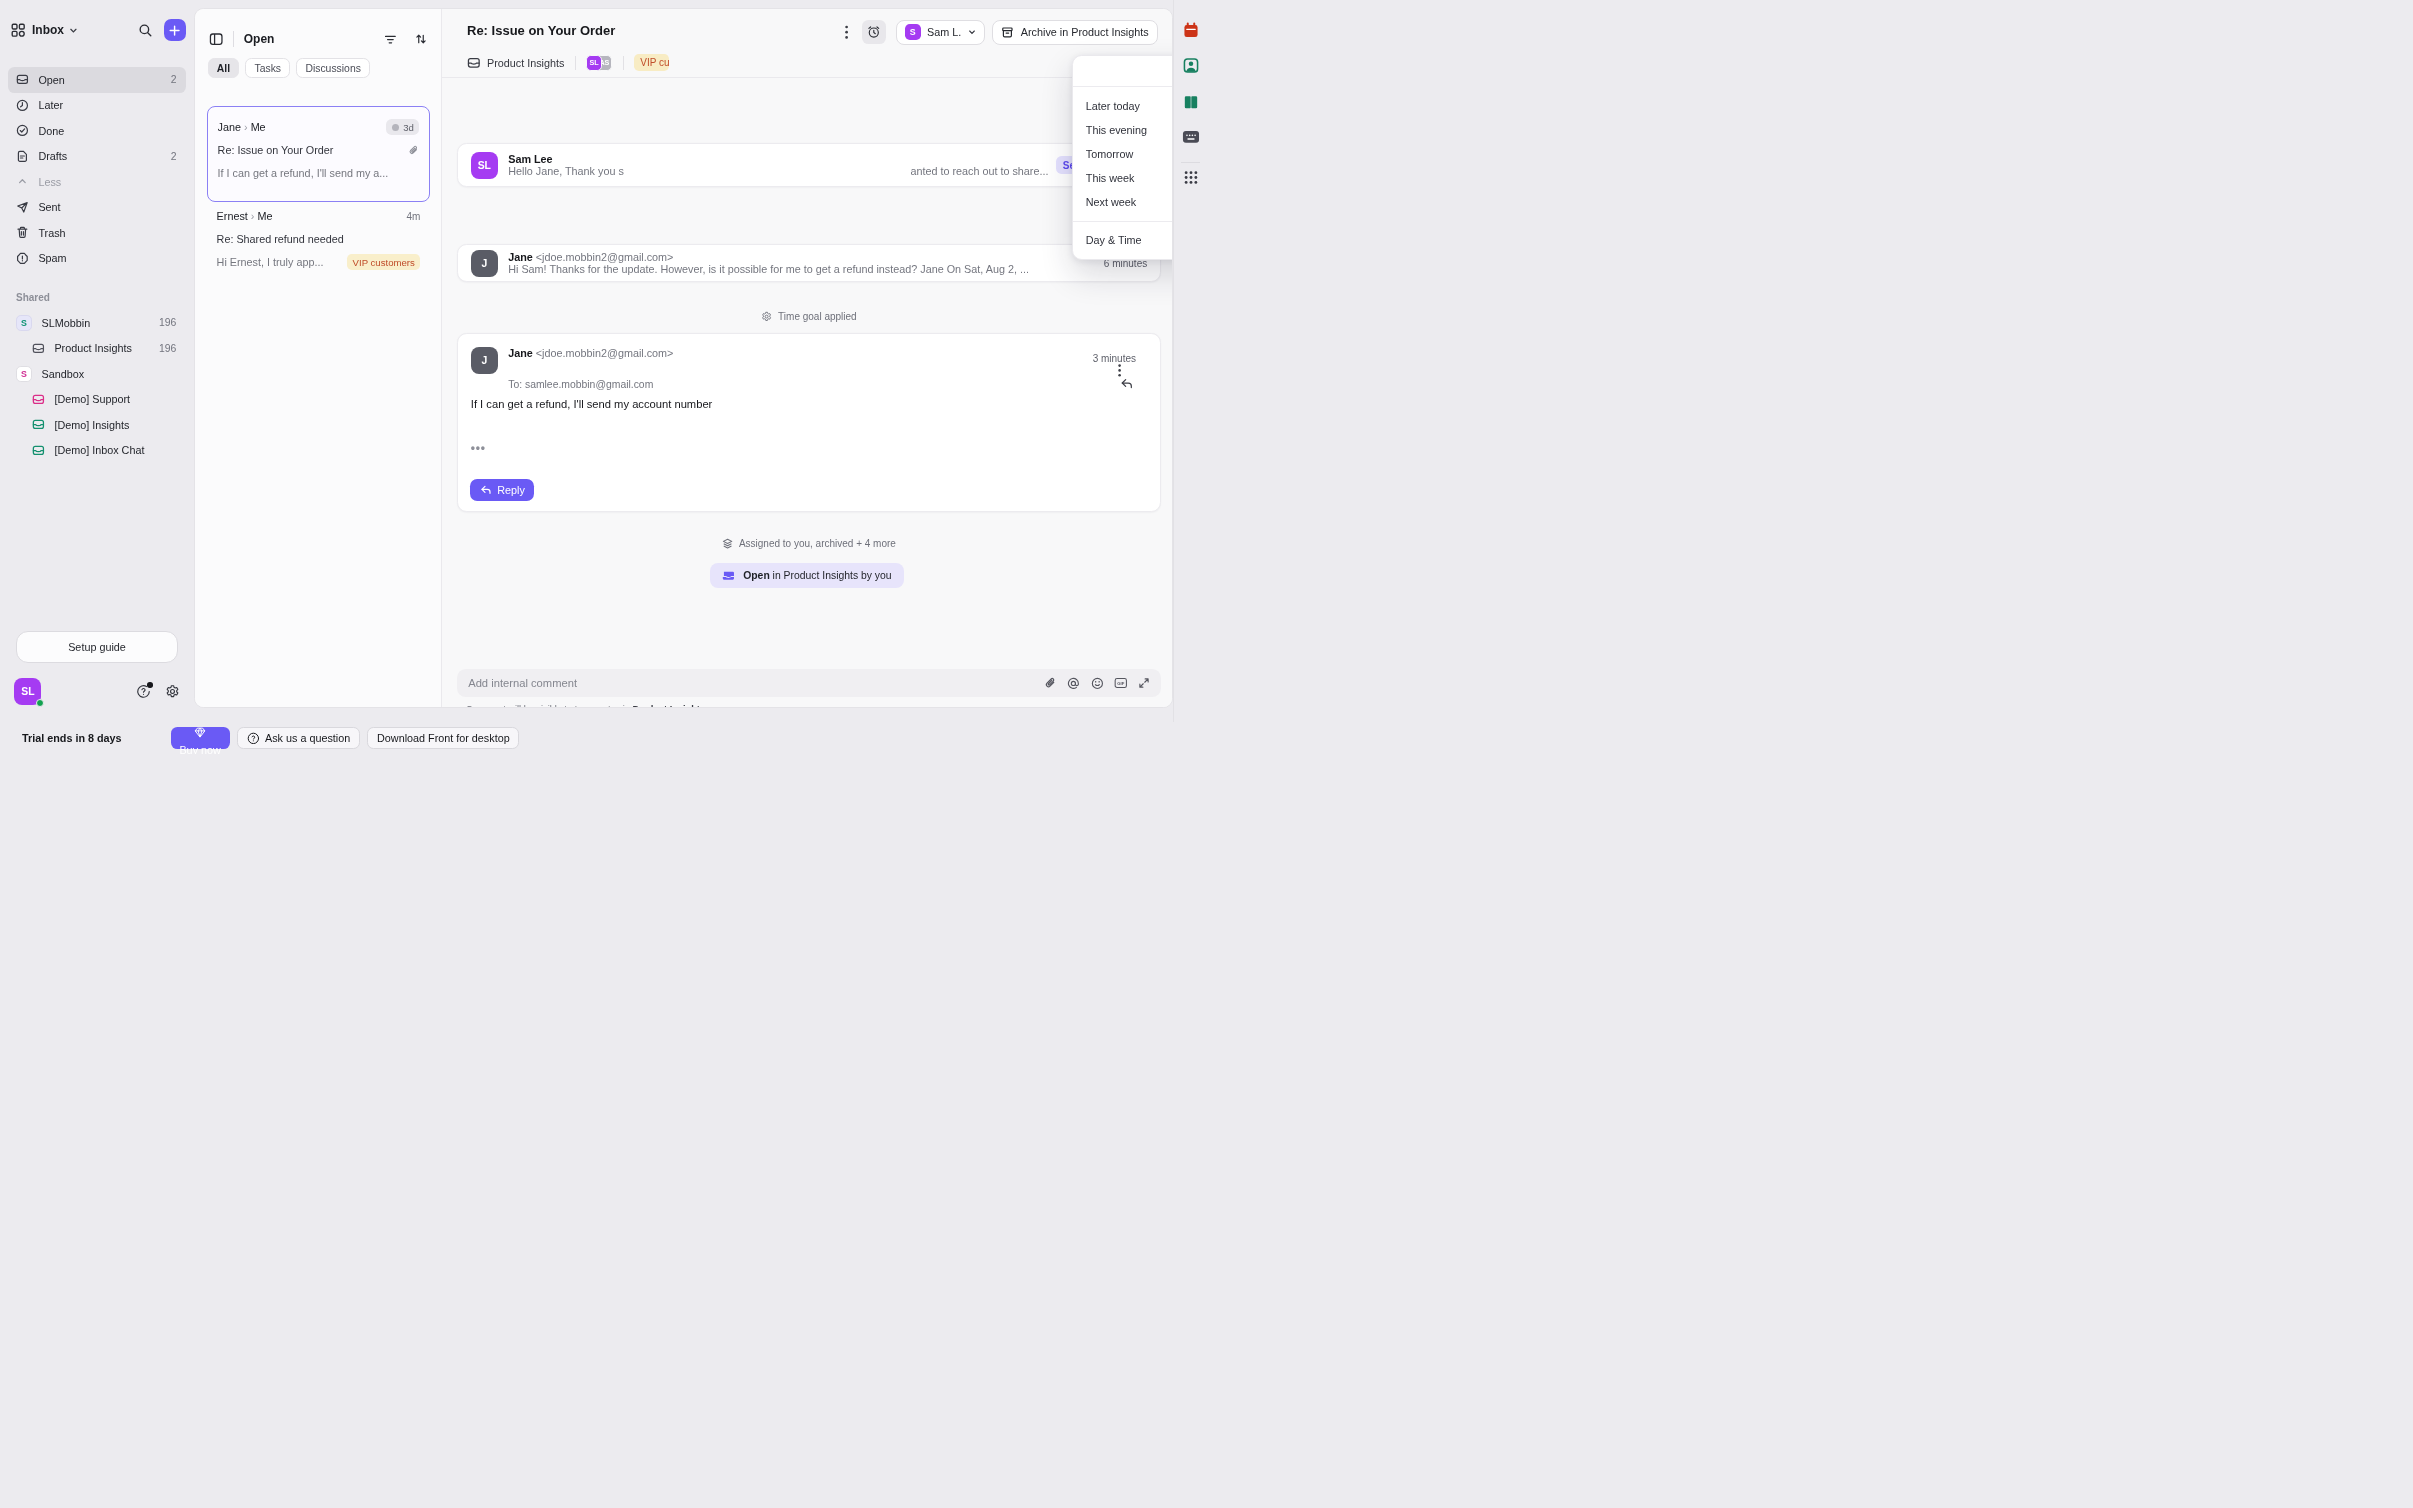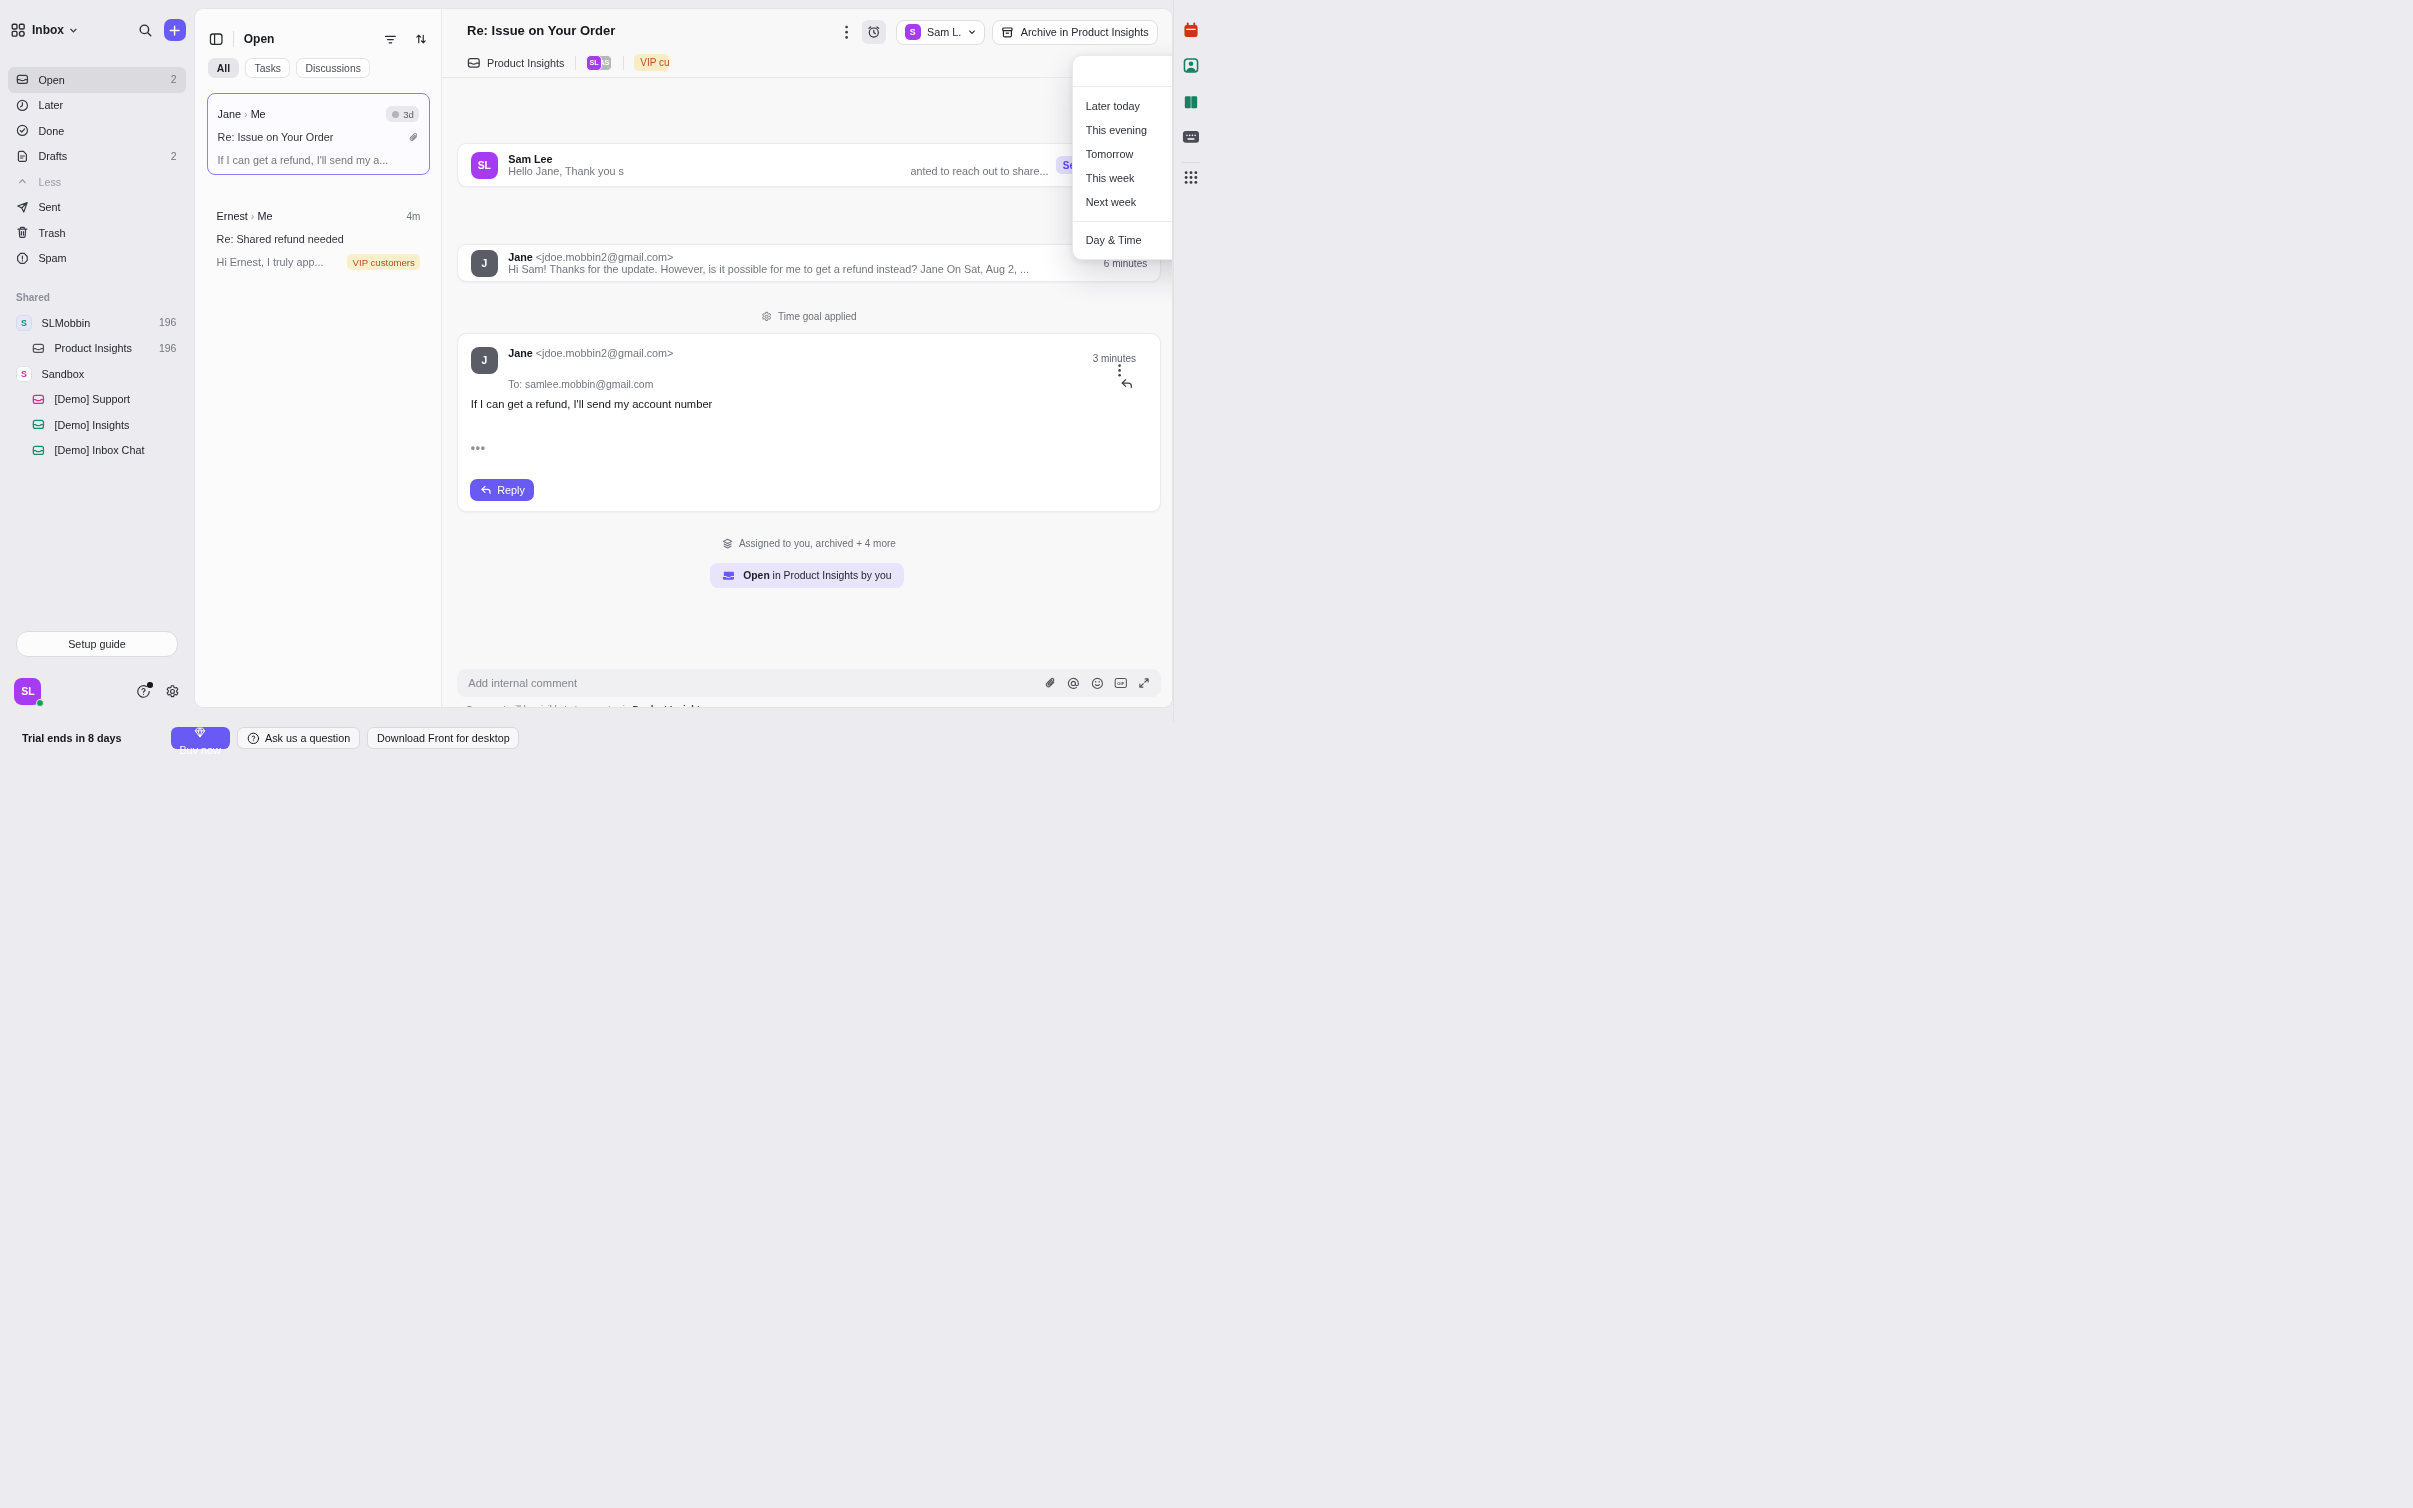--- a/index.html
+++ b/index.html
@@ -23,21 +23,21 @@
   .sb-row .lbl { flex:1; font-size:10.8px; white-space:nowrap; }
   .sb-row .cnt { font-size:10.4px; color:#72747E; }
   .sb-row.sel { background:#DBDADF; }
   .sb-row.muted, .sb-row.muted .ic { color:#9A9CA5; }
   .sb-shared-title { position:absolute; left:16px; top:292px; font-size:10px; font-weight:700; color:#8D8F98; }
   .sb-shared { position:absolute; left:8px; right:8px; top:310px; }
   .badge-chip { width:16px; height:16px; border-radius:4.8px; display:flex; align-items:center; justify-content:center; font-size:8.8px; font-weight:700; margin-right:9.6px; flex:none; }
   .chip-slmobbin { background:#E6E6F9; border:0.8px solid #D9D8EF; color:#0E9373; }
   .chip-sandbox { background:#FFFFFF; border:0.8px solid #DFDEE3; color:#D02F93; }
   .indent { padding-left:24px; }
-  .setup-btn { position:absolute; left:16px; right:16px; top:631px; height:26px; background:#FCFCFD; border:0.8px solid #DCDBE0; border-radius:12px; display:flex; align-items:center; justify-content:center; font-size:10.8px; color:#26282E; cursor:pointer; }
+  .setup-btn { position:absolute; left:16px; right:16px; top:631px; height:32px; background:#FCFCFD; border:0.8px solid #DCDBE0; border-radius:12px; display:flex; align-items:center; justify-content:center; font-size:10.8px; color:#26282E; cursor:pointer; }
   .sb-bottom { position:absolute; left:14.4px; right:14.4px; top:677px; height:29px; display:flex; align-items:center; }
   .avatar-me { position:relative; width:27px; height:27px; border-radius:8px; background:#A53BF2; color:#fff; font-weight:700; font-size:10.4px; display:flex; align-items:center; justify-content:center; cursor:pointer; }
   .avatar-me .dot { position:absolute; right:-2.4px; bottom:-2.4px; width:8px; height:8px; border-radius:50%; background:#12A150; border:1.6px solid #ECEBEF; }
   .sb-bottom .sp { flex:1; }
   .icon-btn { color:#33353D; cursor:pointer; }
   .help-wrap { position:relative; margin-right:13.6px; }
   .help-dot { position:absolute; right:-1.6px; top:-1.6px; width:5.6px; height:5.6px; border-radius:50%; background:#17181C; }
 
   
   .content-card { position:absolute; left:194px; top:8px; width:979px; height:700px; background:#F8F8F9; border:0.8px solid #E4E3E7; border-radius:9.6px; overflow:hidden; display:flex; }
@@ -47,21 +47,21 @@
   .lp-head { position:absolute; left:14.4px; right:14.4px; top:19px; height:22.3px; display:flex; align-items:center; }
   .lp-toggle { color:#2A2C33; cursor:pointer; }
   .lp-div { width:0.8px; height:16px; background:#DEDDE2; margin:0 9.6px; }
   .lp-title { font-size:12px; font-weight:700; color:#1B1D22; flex:1; }
   .lp-filter { color:#2A2C33; margin-right:17.6px; cursor:pointer; }
   .lp-sort { color:#2A2C33; cursor:pointer; }
   .lp-tabs { position:absolute; left:12.8px; top:49px; display:flex; gap:6.4px; }
   .tab { height:20px; padding:0 8px; border-radius:6.4px; display:flex; align-items:center; font-size:10.4px; color:#4B4D57; background:#fff; border:0.8px solid #E3E2E6; cursor:pointer; }
   .tab.sel { background:#E6E5E9; border-color:#E6E5E9; color:#1F2127; font-weight:700; }
   .conv { position:absolute; left:12px; width:223px; border-radius:8px; padding:8.8px 9.6px; cursor:pointer; }
-  .conv.sel { top:84px; height:82px; background:#FCFBFF; border:1.2px solid #8B80F4; }
+  .conv.sel { top:97px; height:96px; background:#FCFBFF; border:1.2px solid #8B80F4; }
   .conv.plain { top:187px; height:82px; }
   .conv .r { display:flex; align-items:center; height:23px; }
   .conv .who { font-size:10.8px; color:#202228; flex:1; white-space:nowrap; overflow:hidden; }
   .conv .who .gt { color:#9B9DA6; }
   .age-pill { background:#E9E8ED; border-radius:5.6px; height:16px; padding:0 5.6px; display:flex; align-items:center; gap:4px; font-size:9.6px; color:#5D5F69; }
   .age-pill .dot { width:7.2px; height:7.2px; border-radius:50%; background:#B4B4BC; }
   .conv .subj { font-size:10.8px; color:#33353D; flex:1; white-space:nowrap; overflow:hidden; }
   .conv .prev { font-size:10.8px; color:#75777F; flex:1; white-space:nowrap; overflow:hidden; }
   .conv .age { font-size:10px; color:#72747E; }
   .clip { color:#8E9099; }

